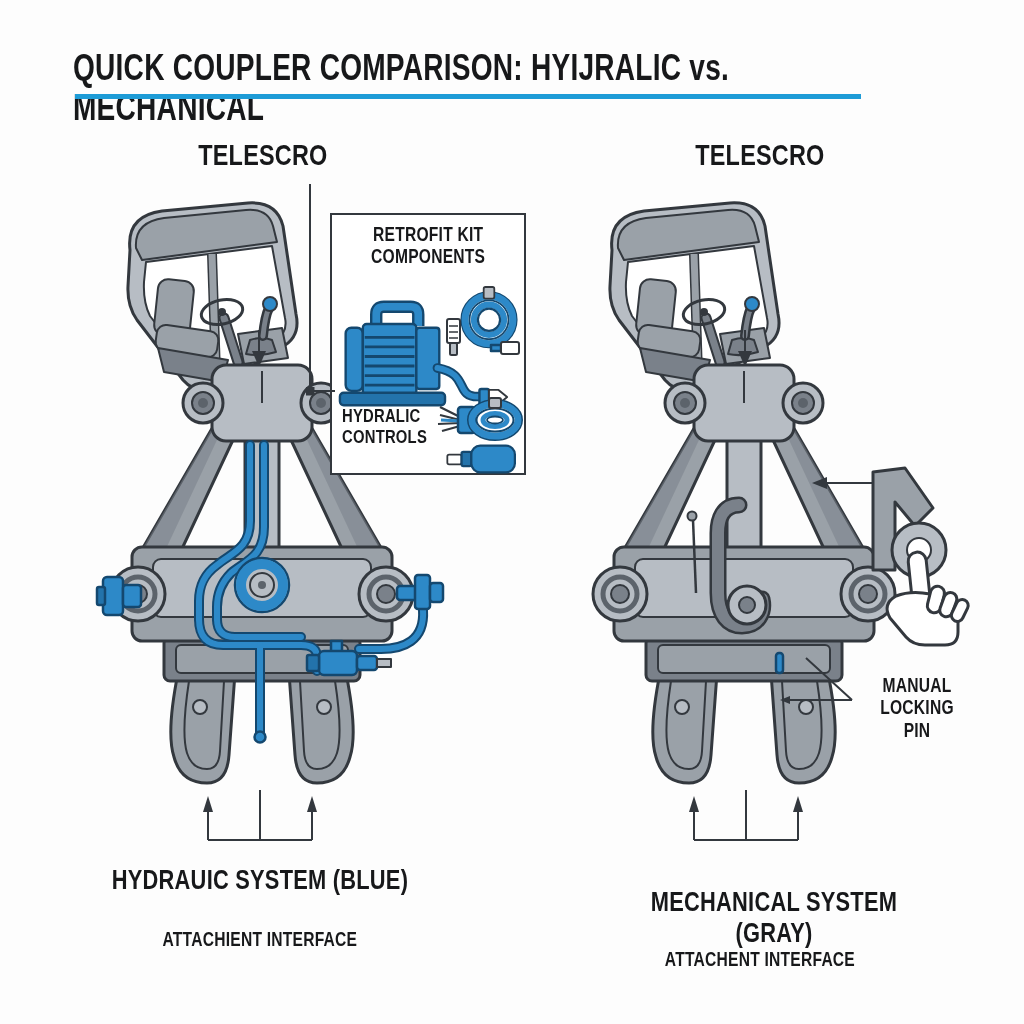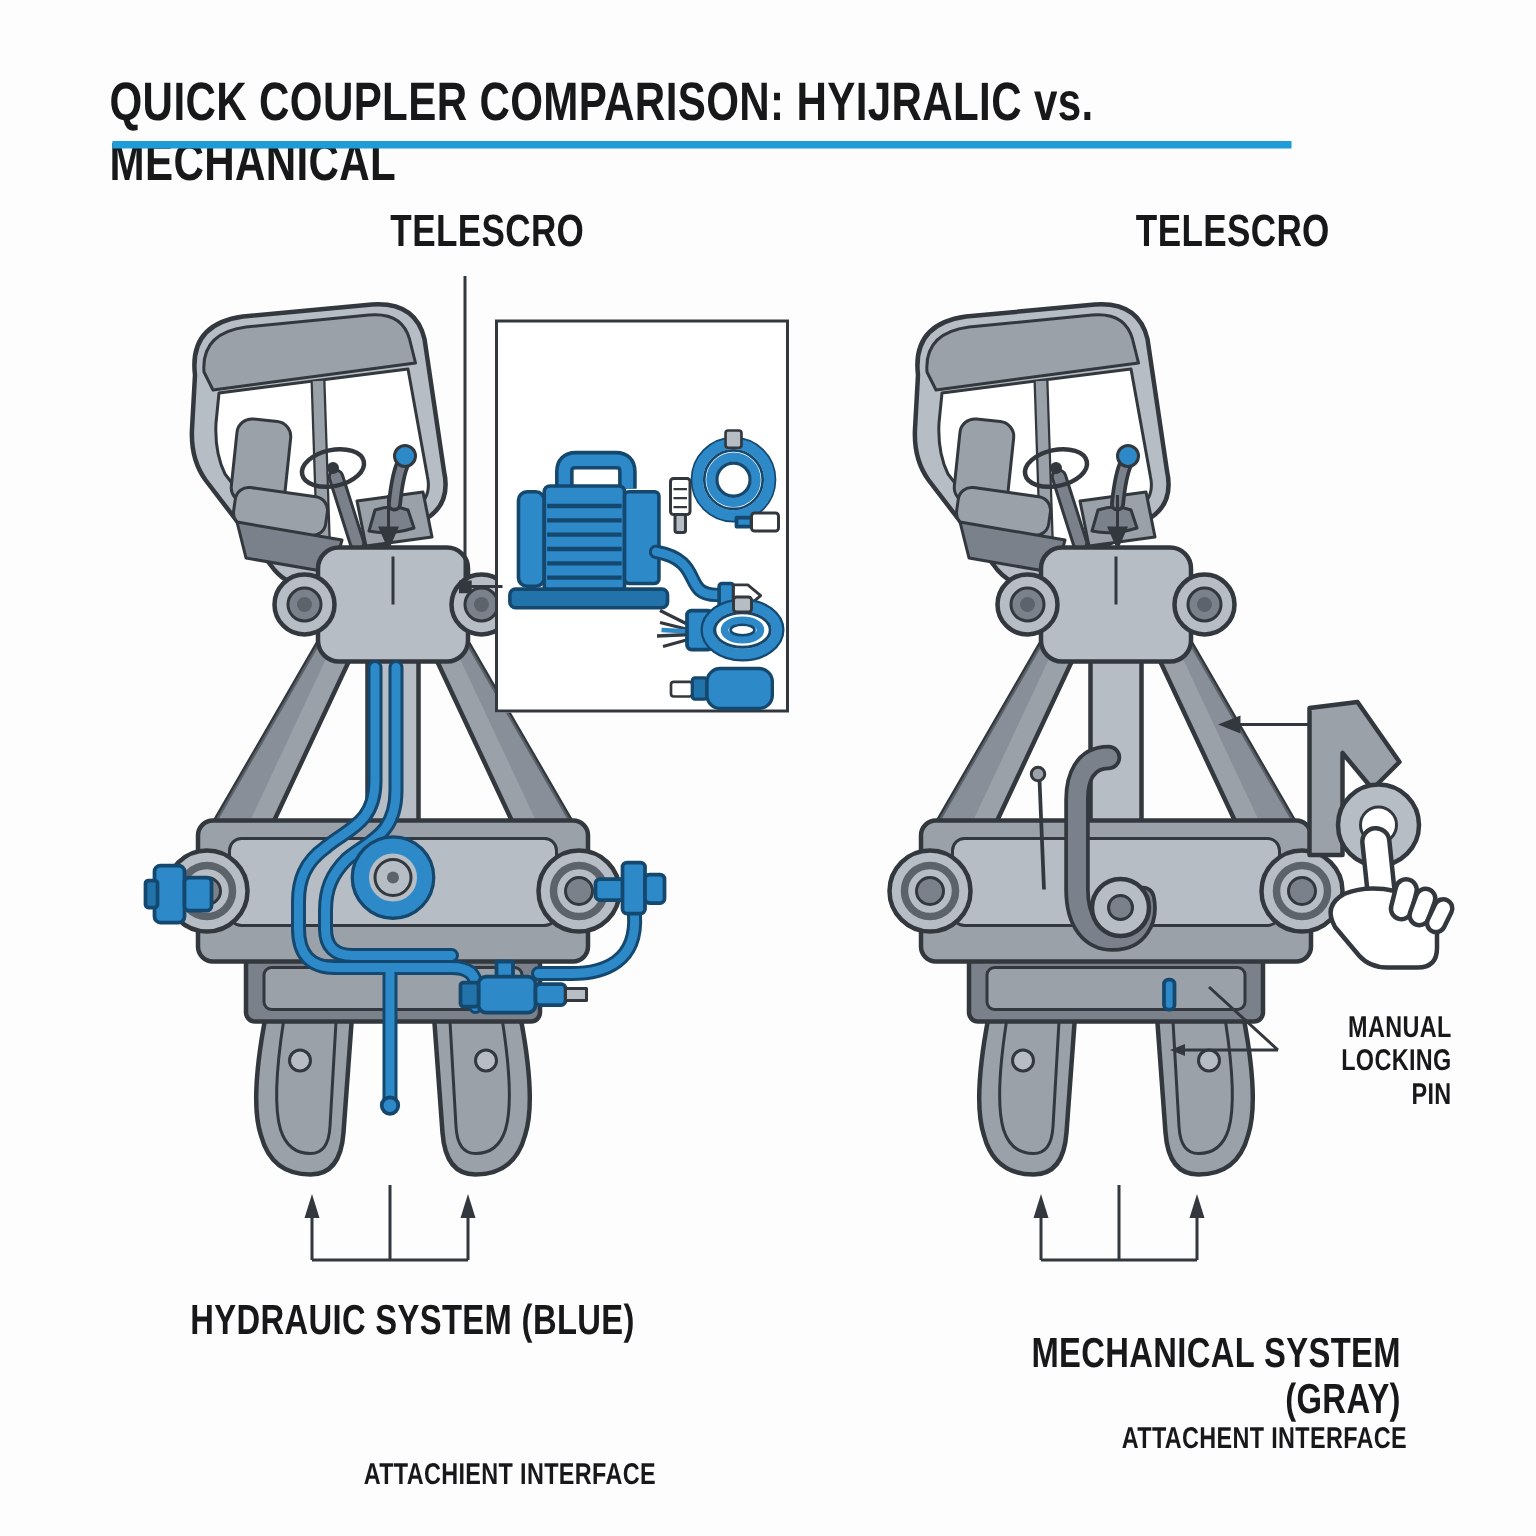--- a/index.html
+++ b/index.html
@@ -8,21 +8,21 @@
     background:var(--background,#FDFDFD);
     font-family:"Liberation Sans",sans-serif;color:var(--text,#17181A);
   }
   .abs{position:absolute;}
   .cond{
     font-family:"Liberation Sans",sans-serif;font-weight:700;
     color:var(--text,#17181A);display:inline-block;white-space:pre-line;
     transform:scaleX(.78);transform-origin:0 0;letter-spacing:.3px;line-height:1.12;
   }
   .cond-c{transform-origin:50% 0;}
-  .center{text-align:right;}
+  .center{text-align:center;}
   
   svg{display:block;overflow:visible;}
   .s-out{stroke:var(--outline-dark,#33383E);stroke-width:3;stroke-linejoin:round;}
   .s-out2{stroke:var(--outline-dark,#33383E);stroke-width:2;stroke-linejoin:round;}
   .s-outd{stroke:var(--accent-blue-dark,#14486F);stroke-width:2.5;stroke-linejoin:round;}
   .f-gl{fill:var(--gray-light,#B7BDC4);}
   .f-gm{fill:var(--gray-mid,#9AA1A8);}
   .f-gd{fill:var(--gray-dark,#7A818A);}
   .f-gdeep{fill:var(--gray-deep,#5C636B);}
   .f-blue{fill:var(--accent-blue,#2D89C8);}
@@ -171,20 +171,24 @@
 <svg class="abs" style="left:97px;top:355px;" width="350" height="440" viewBox="0 0 350 440">
   <use href="#coupler-base"></use>
     <use href="#coupler-hyd"></use>
 </svg>
 <svg class="abs" style="left:579px;top:355px;" width="350" height="440" viewBox="0 0 350 440">
   <use href="#coupler-base"></use>
     <use href="#coupler-mech"></use>
 </svg>
 
 <div class="abs retrofit-box" style="left:330px;top:213px;width:196px;height:262px;">
+  <div class="abs center" style="left:0;top:8px;width:100%;">
+    <span class="cond cond-c" style="font-size:20px;">RETROFIT KIT
+COMPONENTS</span>
+  </div>
   <svg class="abs" style="left:6px;top:84px;" width="172" height="113" viewBox="0 0 180 118">
     <path d="M40,28 V16 Q40,8 48,8 H76 Q84,8 84,16 V28" class="nofill" stroke="var(--accent-blue-dark,#14486F)" stroke-width="13"></path>
     <path d="M40,28 V16 Q40,8 48,8 H76 Q84,8 84,16 V28" class="nofill" stroke="var(--accent-blue,#2D89C8)" stroke-width="8"></path>
     <rect class="f-blue s-outd" x="8" y="30" width="18" height="66" rx="6"></rect>
     <rect class="f-blue s-outd" x="26" y="26" width="56" height="74" rx="4"></rect>
     <path class="nofill" stroke="var(--accent-blue-dark,#14486F)" stroke-width="3" d="M28,40 H80 M28,50 H80 M28,60 H80 M28,70 H80 M28,80 H80 M28,90 H80"></path>
     <rect class="f-blue s-outd" x="82" y="30" width="24" height="64" rx="3"></rect>
     <rect class="f-blmid s-outd" x="2" y="98" width="110" height="13" rx="4"></rect>
     <path class="hose-o" d="M104,72 C138,78 122,102 146,102 H150"></path>
     <path class="hose" d="M104,72 C138,78 122,102 146,102 H150"></path>
@@ -201,20 +205,24 @@
   </svg>
   <svg class="abs" style="left:112px;top:102px;" width="20" height="40" viewBox="0 0 20 40">
     <rect x="3" y="2" width="13" height="24" rx="2" class="wf s-out2"></rect>
     <path d="M5,9 H14 M5,15 H14 M5,21 H14" stroke="var(--outline-dark,#33383E)" stroke-width="1.5" class="nofill"></path>
     <rect x="6" y="26" width="7" height="12" rx="1.5" class="f-gl s-out2"></rect>
   </svg>
   <svg class="abs" style="left:158px;top:126px;" width="30" height="14" viewBox="0 0 30 14">
     <rect x="1" y="4" width="10" height="6" class="f-blue s-outd" stroke-width="1.8"></rect>
     <rect x="11" y="1" width="18" height="12" rx="2" class="wf s-out2"></rect>
   </svg>
+  <div class="abs" style="left:10px;top:190px;">
+    <span class="cond" style="font-size:19px;">HYDRALIC
+CONTROLS</span>
+  </div>
   <svg class="abs" style="left:106px;top:182px;" width="82" height="46" viewBox="0 0 82 46">
     <path d="M2,10 L22,20 M2,18 L22,23 M0,27 L22,26 M4,34 L22,29" stroke="var(--outline-dark,#33383E)" stroke-width="2.2" class="nofill"></path>
     <path d="M3,23 L22,24" stroke="var(--accent-blue,#2D89C8)" stroke-width="3" class="nofill"></path>
     <rect x="20" y="10" width="17" height="26" rx="3" class="f-blue s-outd"></rect>
     <ellipse cx="57" cy="23" rx="27" ry="20" class="nofill" stroke="var(--accent-blue-dark,#14486F)" stroke-width="2"></ellipse>
     <ellipse cx="57" cy="23" rx="23" ry="16" class="nofill" stroke="var(--accent-blue,#2D89C8)" stroke-width="7"></ellipse>
     <ellipse cx="57" cy="23" rx="18.5" ry="11.5" class="nofill" stroke="var(--accent-blue-dark,#14486F)" stroke-width="2"></ellipse>
     <ellipse cx="57" cy="23" rx="12" ry="6.5" class="nofill" stroke="var(--accent-blue,#2D89C8)" stroke-width="5"></ellipse>
     <ellipse cx="57" cy="23" rx="8" ry="3.5" class="nofill" stroke="var(--accent-blue-dark,#14486F)" stroke-width="1.8"></ellipse>
     <rect x="51" y="1" width="12" height="10" rx="2" class="f-gl s-out2"></rect>
@@ -263,21 +271,21 @@
 </svg>
 <svg class="abs" style="left:688px;top:790px;" width="116" height="60" viewBox="0 0 116 60">
   <path class="ln" d="M58,0 V50 M6,50 H110 M6,50 V20 M110,50 V20"></path>
   <polygon points="1,22 11,22 6,6" class="f-dark"></polygon>
   <polygon points="105,22 115,22 110,6" class="f-dark"></polygon>
 </svg>
 
 <div class="abs center" style="left:55px;top:864px;width:410px;">
   <span class="cond cond-c" style="font-size:28px;">HYDRAUIC SYSTEM (BLUE)</span>
 </div>
-<div class="abs center" style="left:55px;top:972px;width:410px;">
+<div class="abs center" style="left:55px;top:928px;width:410px;">
   <span class="cond cond-c" style="font-size:20px;">ATTACHIENT INTERFACE</span>
 </div>
 <div class="abs center" style="left:569px;top:886px;width:410px;">
   <span class="cond cond-c" style="font-size:28px;">MECHANICAL SYSTEM (GRAY)</span>
 </div>
 <div class="abs center" style="left:555px;top:948px;width:410px;">
   <span class="cond cond-c" style="font-size:20px;">ATTACHENT INTERFACE</span>
 </div>
 
 </body></html>

